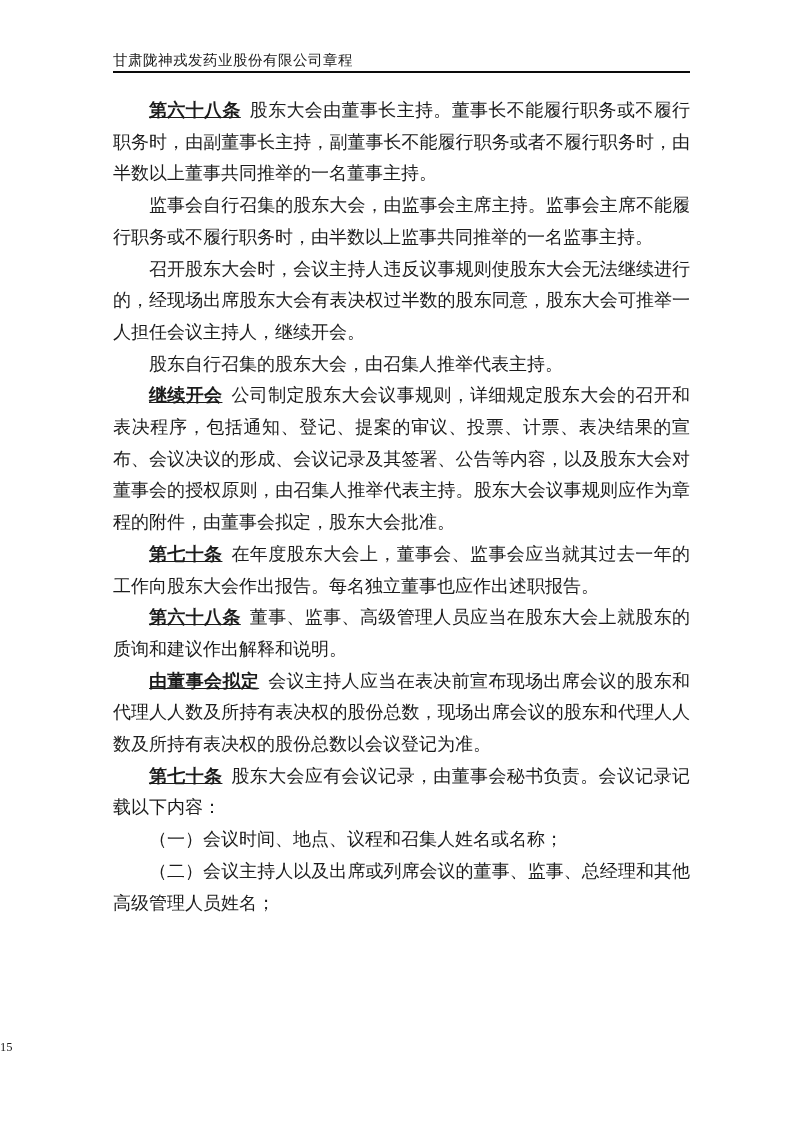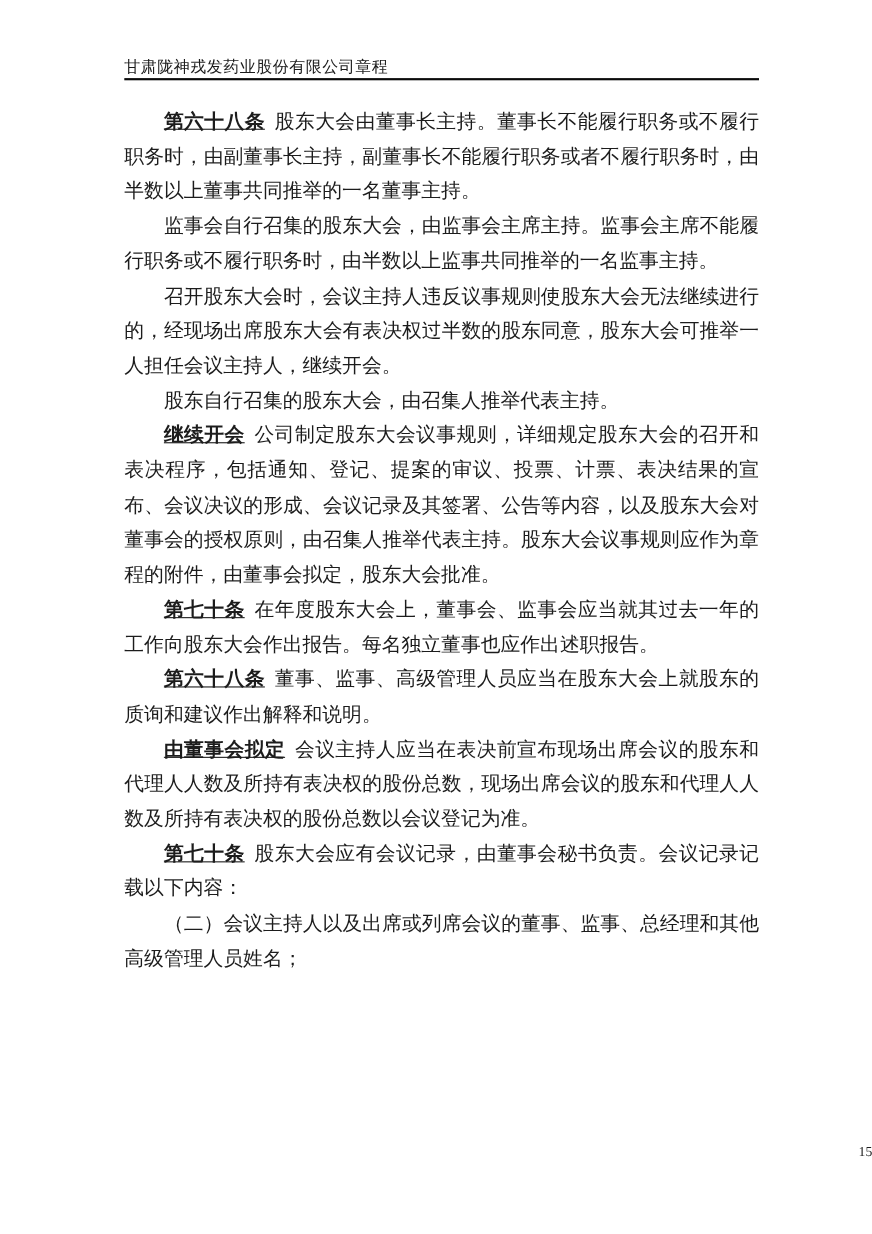--- a/index.html
+++ b/index.html
@@ -54,21 +54,21 @@
   }
   .para .term:not(:empty) {
     margin-right: 0.5em;
     text-decoration: underline;
   }
   .page-number {
     position: absolute;
     left: 0;
     top: 1040px;
     width: 793px;
-    text-align: right;
+    text-align: left;
     font-size: 12.5px;
     color: #1c1c1c;
   }
 </style>
 </head>
 <body>
 
 <div class="page">
 
   <div class="header-title">甘肃陇神戎发药业股份有限公司章程</div>
@@ -87,20 +87,21 @@
     <p class="para"><span class="term">继续开会</span><span>公司制定股东大会议事规则，详细规定股东大会的召开和表决程序，包括通知、登记、提案的审议、投票、计票、表决结果的宣布、会议决议的形成、会议记录及其签署、公告等内容，以及股东大会对董事会的授权原则，由召集人推举代表主持。股东大会议事规则应作为章程的附件，由董事会拟定，股东大会批准。</span></p>
 
     <p class="para"><span class="term">第七十条</span><span>在年度股东大会上，董事会、监事会应当就其过去一年的工作向股东大会作出报告。每名独立董事也应作出述职报告。</span></p>
 
     <p class="para"><span class="term">第六十八条</span><span>董事、监事、高级管理人员应当在股东大会上就股东的质询和建议作出解释和说明。</span></p>
 
     <p class="para"><span class="term">由董事会拟定</span><span>会议主持人应当在表决前宣布现场出席会议的股东和代理人人数及所持有表决权的股份总数，现场出席会议的股东和代理人人数及所持有表决权的股份总数以会议登记为准。</span></p>
 
     <p class="para"><span class="term">第七十条</span><span>股东大会应有会议记录，由董事会秘书负责。会议记录记载以下内容：</span></p>
 
+    <p class="para"><span class="term"></span><span>（一）会议时间、地点、议程和召集人姓名或名称；</span></p>
 
     <p class="para"><span class="term"></span><span>（二）会议主持人以及出席或列席会议的董事、监事、总经理和其他高级管理人员姓名；</span></p>
 
 
 
   </div>
 
   <div class="page-number">15</div>
 
 </div>

